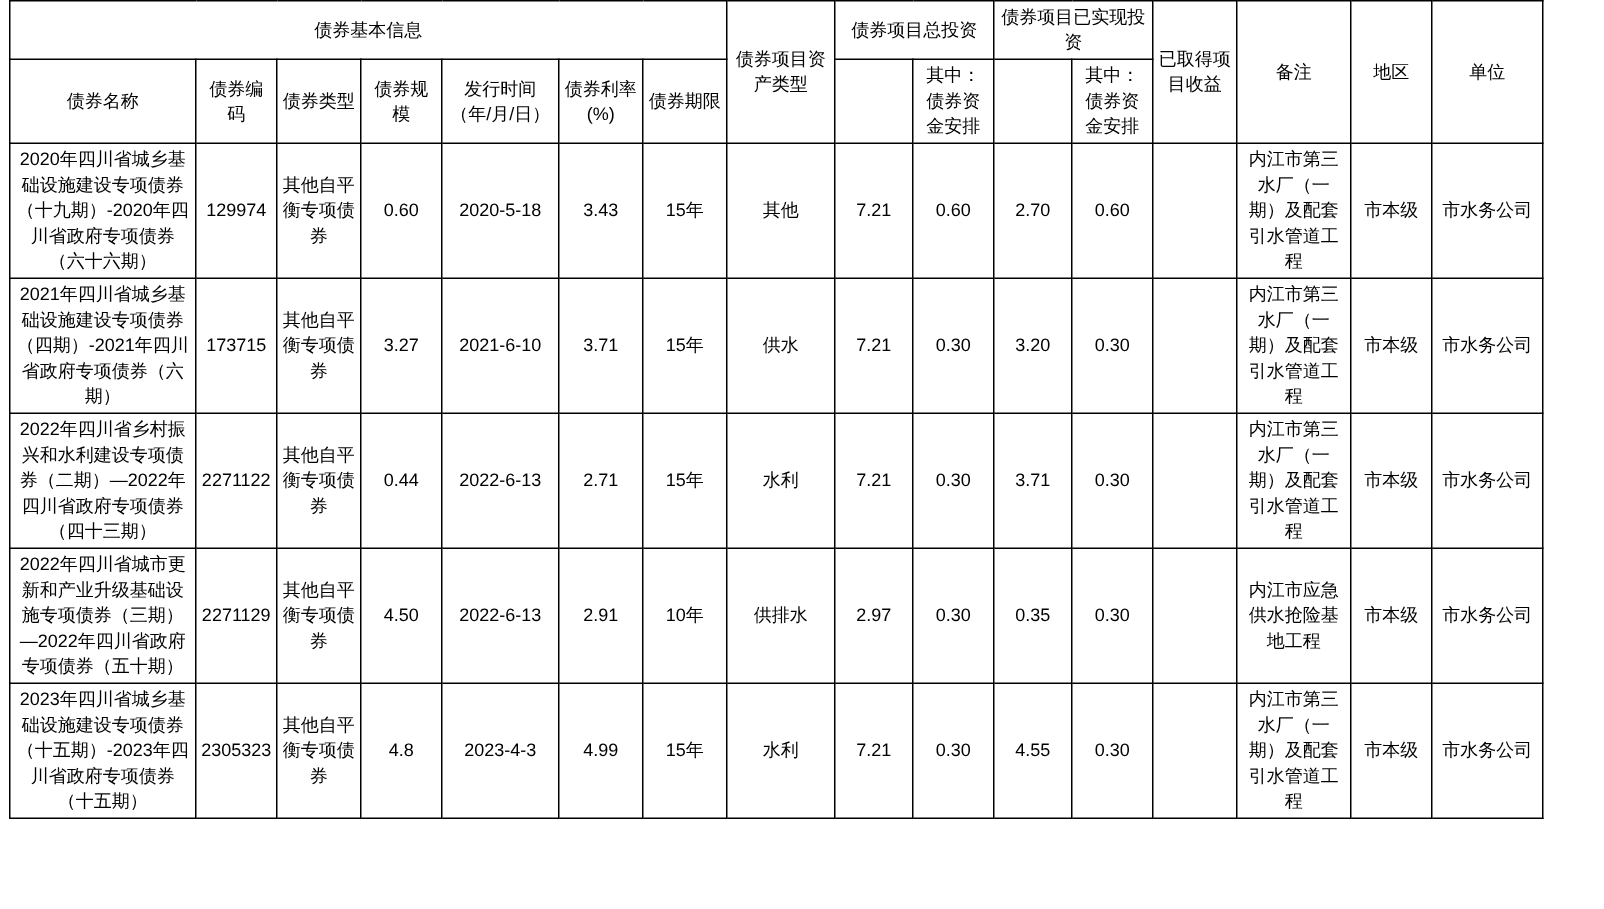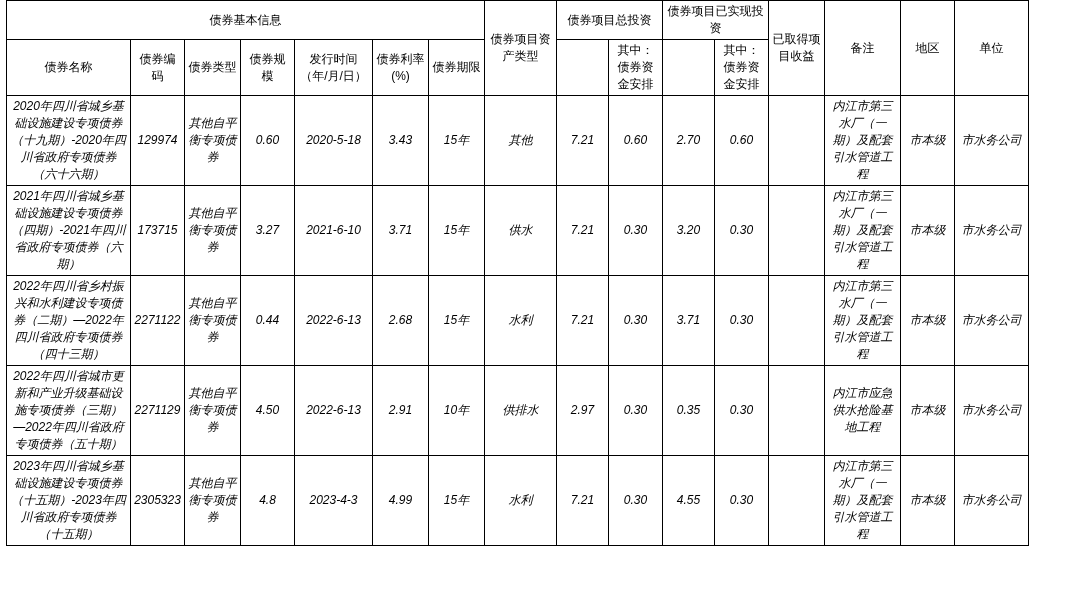--- a/index.html
+++ b/index.html
@@ -53,21 +53,21 @@
     padding-right: 4px;
     line-height: 19px;
   }
   td.note-cell {
     text-align: left;
     padding-left: 5px;
     line-height: 19px;
   }
   .r1 { height: 24px; }
   .r2 { height: 48px; }
-  tbody tr { height: 88px; font-style: italic; }
+  tbody tr { height: 88px; }
 </style>
 </head>
 <body>
 
 <div class="page">
 
 
   <table class="bond-table">
     <colgroup>
       <col style="width:124px">
@@ -148,21 +148,21 @@
         <td class="note-cell">内江市第三水厂（一期）及配套引水管道工程</td>
         <td>市本级</td>
         <td>市水务公司</td>
       </tr>
       <tr>
         <td class="name-cell">2022年四川省乡村振兴和水利建设专项债券（二期）—2022年四川省政府专项债券（四十三期）</td>
         <td>2271122</td>
         <td>其他自平衡专项债券</td>
         <td>0.44</td>
         <td>2022-6-13</td>
-        <td>2.68</td>
+        <td>2.71</td>
         <td>15年</td>
         <td>水利</td>
         <td>7.21</td>
         <td>0.30</td>
         <td>3.71</td>
         <td>0.30</td>
         <td></td>
         <td class="note-cell">内江市第三水厂（一期）及配套引水管道工程</td>
         <td>市本级</td>
         <td>市水务公司</td>

